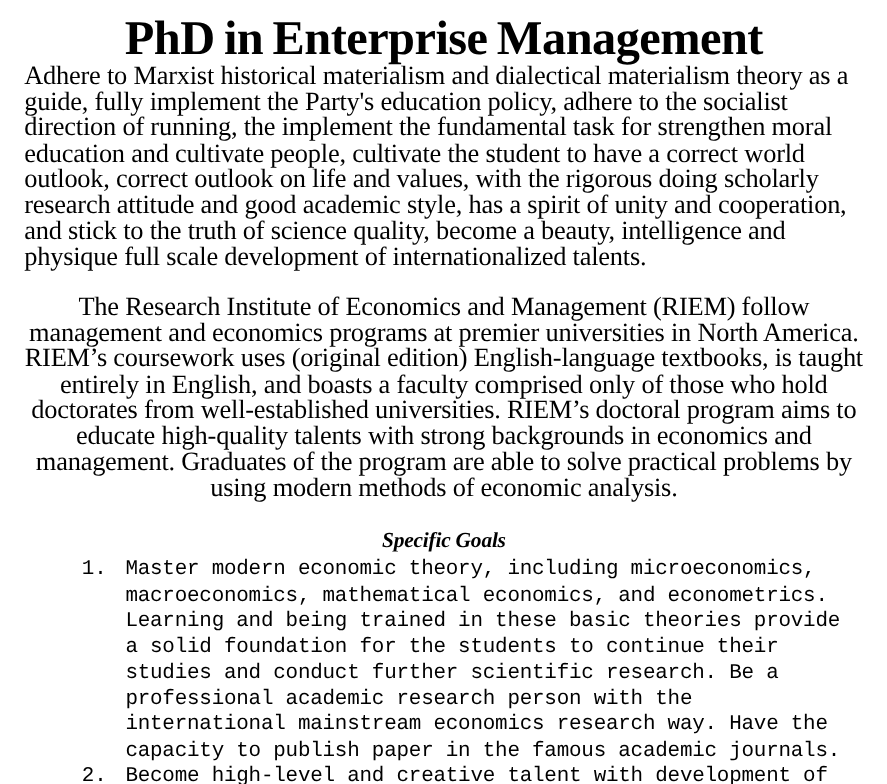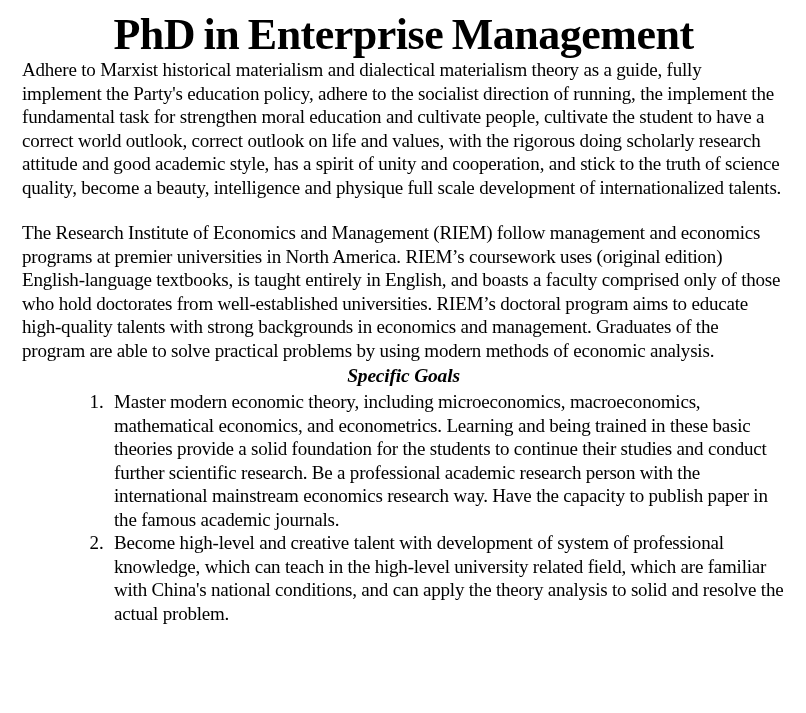--- a/index.html
+++ b/index.html
@@ -32,46 +32,48 @@
   }
   .section-heading {
     margin: 34px 0 13px 0;
     font-size: 26px;
     line-height: 30px;
     font-weight: bold;
     letter-spacing: -0.3px;
   }
   .body-paragraph {
     margin: 0 0 22px 0;
-    font-size: 19px;
+    font-size: 24px;
     line-height: 23.5px;
     letter-spacing: -0.2px;
   }
   .body-paragraph.tight-bottom {
-    margin-bottom: 2px;
+    margin-bottom: 24px;
+    text-align: center;
   }
   .sub-heading {
     margin: 0 0 2px 0;
     font-size: 19.5px;
     line-height: 24px;
     font-weight: bold;
     font-style: italic;
     letter-spacing: -0.2px;
     text-align: center;
   }
   .goals-list {
     margin: 0;
     padding: 0 0 0 86px;
     font-size: 19px;
     line-height: 23.5px;
     letter-spacing: -0.2px;
   }
   .goals-list li {
     margin: 0;
     padding-left: 6px;
+    font-family: Liberation Mono, monospace;
   }
 </style>
 </head>
 <body>
 
 <div class="page">
 
   <h1 class="doc-title">PhD in Enterprise Management</h1>
 
 

